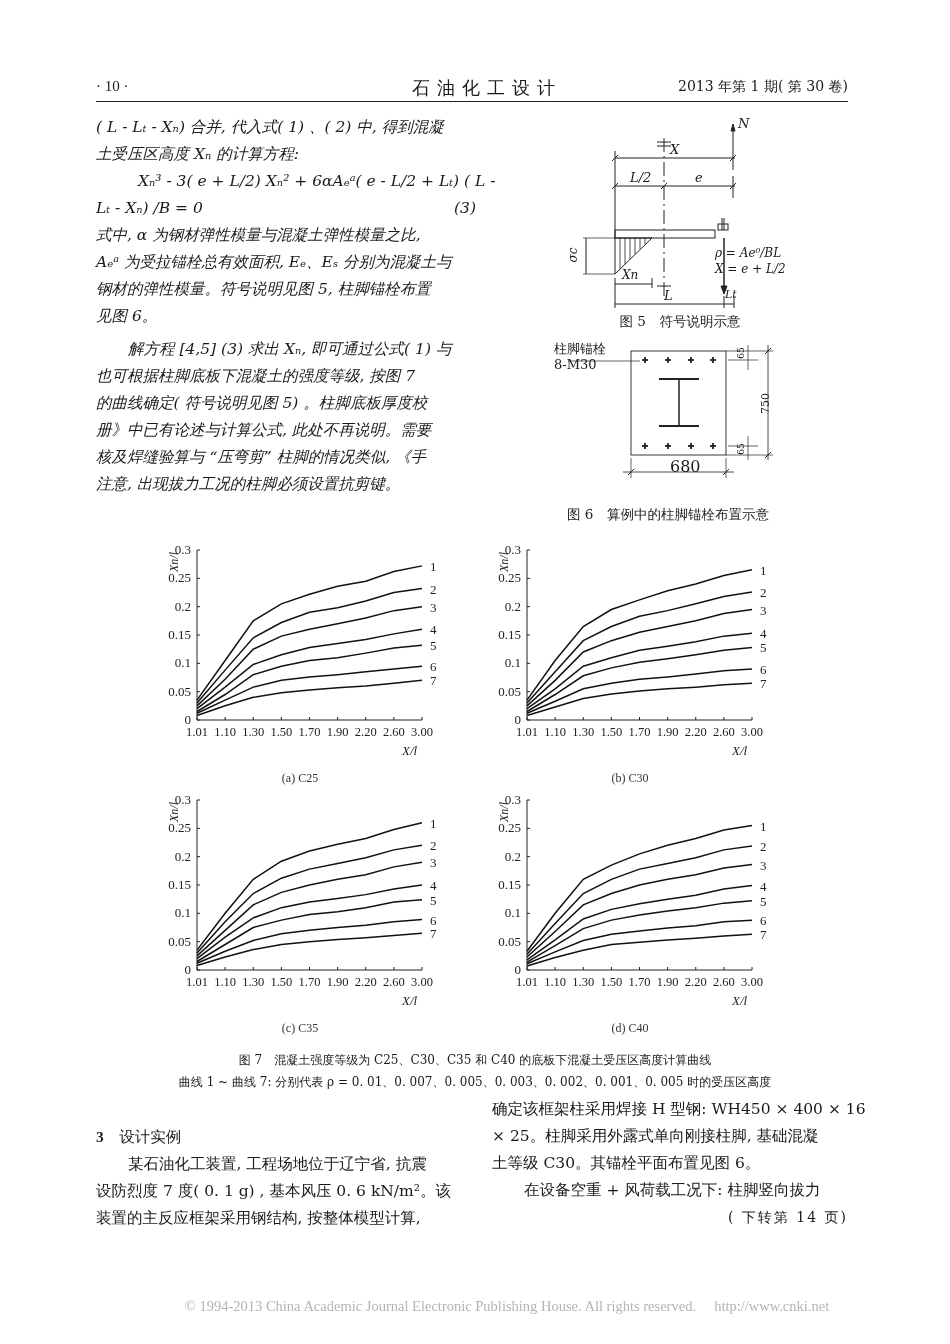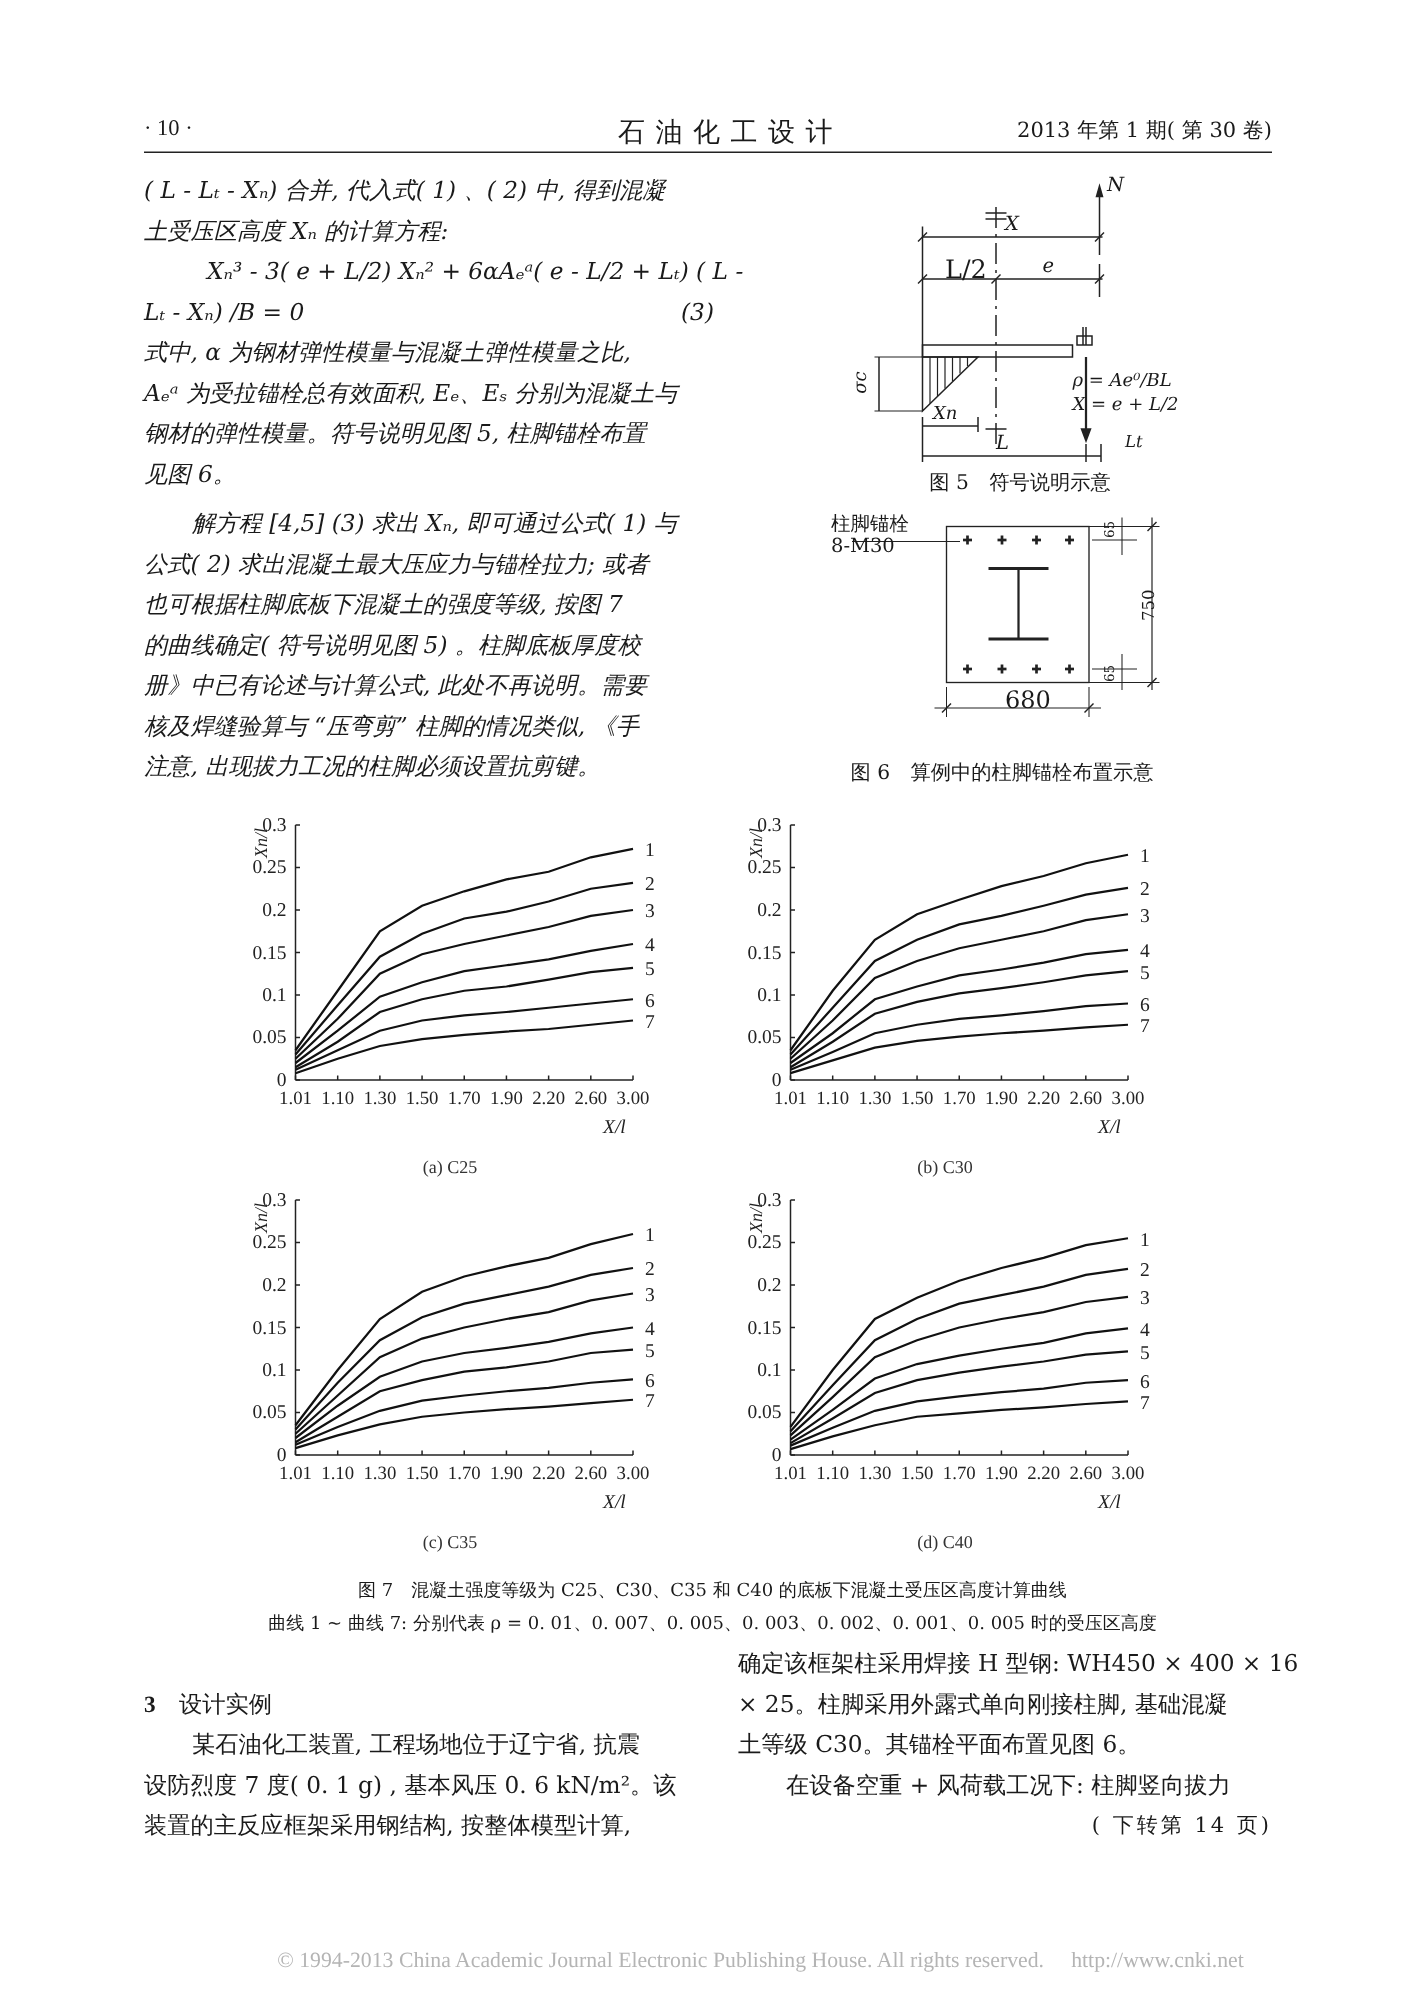--- a/index.html
+++ b/index.html
@@ -36,21 +36,20 @@
   <p class="eq">Xₙ³ - 3( e + L/2) Xₙ² + 6αAₑᵃ( e - L/2 + Lₜ) ( L -</p>
   <p class="eqn">
     <span>Lₜ - Xₙ) /B = 0</span>
     <span>(3)</span>
   </p>
   <p>式中, α 为钢材弹性模量与混凝土弹性模量之比,</p>
   <p>Aₑᵃ 为受拉锚栓总有效面积, Eₑ、Eₛ 分别为混凝土与</p>
   <p>钢材的弹性模量。符号说明见图 5, 柱脚锚栓布置</p>
   <p>见图 6。</p>
   <p class="ind" style="margin-top:6px;">解方程 [4,5] (3) 求出 Xₙ, 即可通过公式( 1) 与</p>
-  <p>公式( 2) 求出混凝土最大压应力与锚栓拉力; 或者</p>
   <p>也可根据柱脚底板下混凝土的强度等级, 按图 7</p>
   <p>的曲线确定( 符号说明见图 5) 。柱脚底板厚度校</p>
   <p>册》中已有论述与计算公式, 此处不再说明。需要</p>
   <p>核及焊缝验算与 “压弯剪” 柱脚的情况类似, 《手</p>
   <p>注意, 出现拔力工况的柱脚必须设置抗剪键。</p>
 </div>
 
 <div class="fig" style="left:560px;top:118px;width:240px;height:200px;">
   <svg width="240" height="200" viewBox="0 0 240 200" stroke="#222" fill="none" stroke-width="1">
 
@@ -99,26 +98,26 @@
     <line x1="92" y1="160" x2="92" y2="170"></line>
     <line x1="55" y1="166" x2="92" y2="166"></line>
 
     <line x1="55" y1="186" x2="164" y2="186"></line>
     <line x1="164" y1="178" x2="164" y2="190"></line>
     <line x1="164" y1="186" x2="174" y2="186"></line>
     <line x1="174" y1="178" x2="174" y2="190"></line>
   </svg>
   <span style="position:absolute;left:178px;top:-2px;font-style:italic;font-size:13px;">N</span>
   <span style="position:absolute;left:110px;top:24px;font-style:italic;font-size:13px;">X</span>
-  <span style="position:absolute;left:70px;top:52px;font-size:17px;text-align:right;">L/2</span>
+  <span style="position:absolute;left:70px;top:52px;font-style:italic;font-size:13px;text-align:right;">L/2</span>
   <span style="position:absolute;left:135px;top:52px;font-style:italic;font-size:13px;">e</span>
   <span style="position:absolute;left:6px;top:130px;font-style:italic;font-size:12px;transform:rotate(-90deg);">σc</span>
   <span style="position:absolute;left:62px;top:150px;font-style:italic;font-size:12px;">Xn</span>
   <span style="position:absolute;left:104px;top:170px;font-style:italic;font-size:13px;">L</span>
-  <span style="position:absolute;left:165px;top:170px;font-style:italic;font-size:11px;margin-left:25px;">Lt</span>
+  <span style="position:absolute;left:165px;top:170px;font-style:italic;font-size:11px;">Lt</span>
   <span style="position:absolute;left:155px;top:128px;font-style:italic;font-size:12px;white-space:nowrap;">ρ = Ae⁰/BL</span>
   <span style="position:absolute;left:155px;top:144px;font-style:italic;font-size:12px;white-space:nowrap;">X = e + L/2</span>
 </div>
 <div class="cap" style="left:560px;top:313px;width:240px;">图 5　符号说明示意</div>
 
 <div class="fig" style="left:548px;top:340px;width:240px;height:160px;">
   <svg width="240" height="160" viewBox="0 0 240 160" stroke="#222" fill="none">
     <rect x="83" y="11" width="95" height="104" stroke-width="0.9"></rect>
     <line x1="20" y1="21" x2="92" y2="21" stroke-width="0.7"></line>
     <g stroke-width="1.8">

